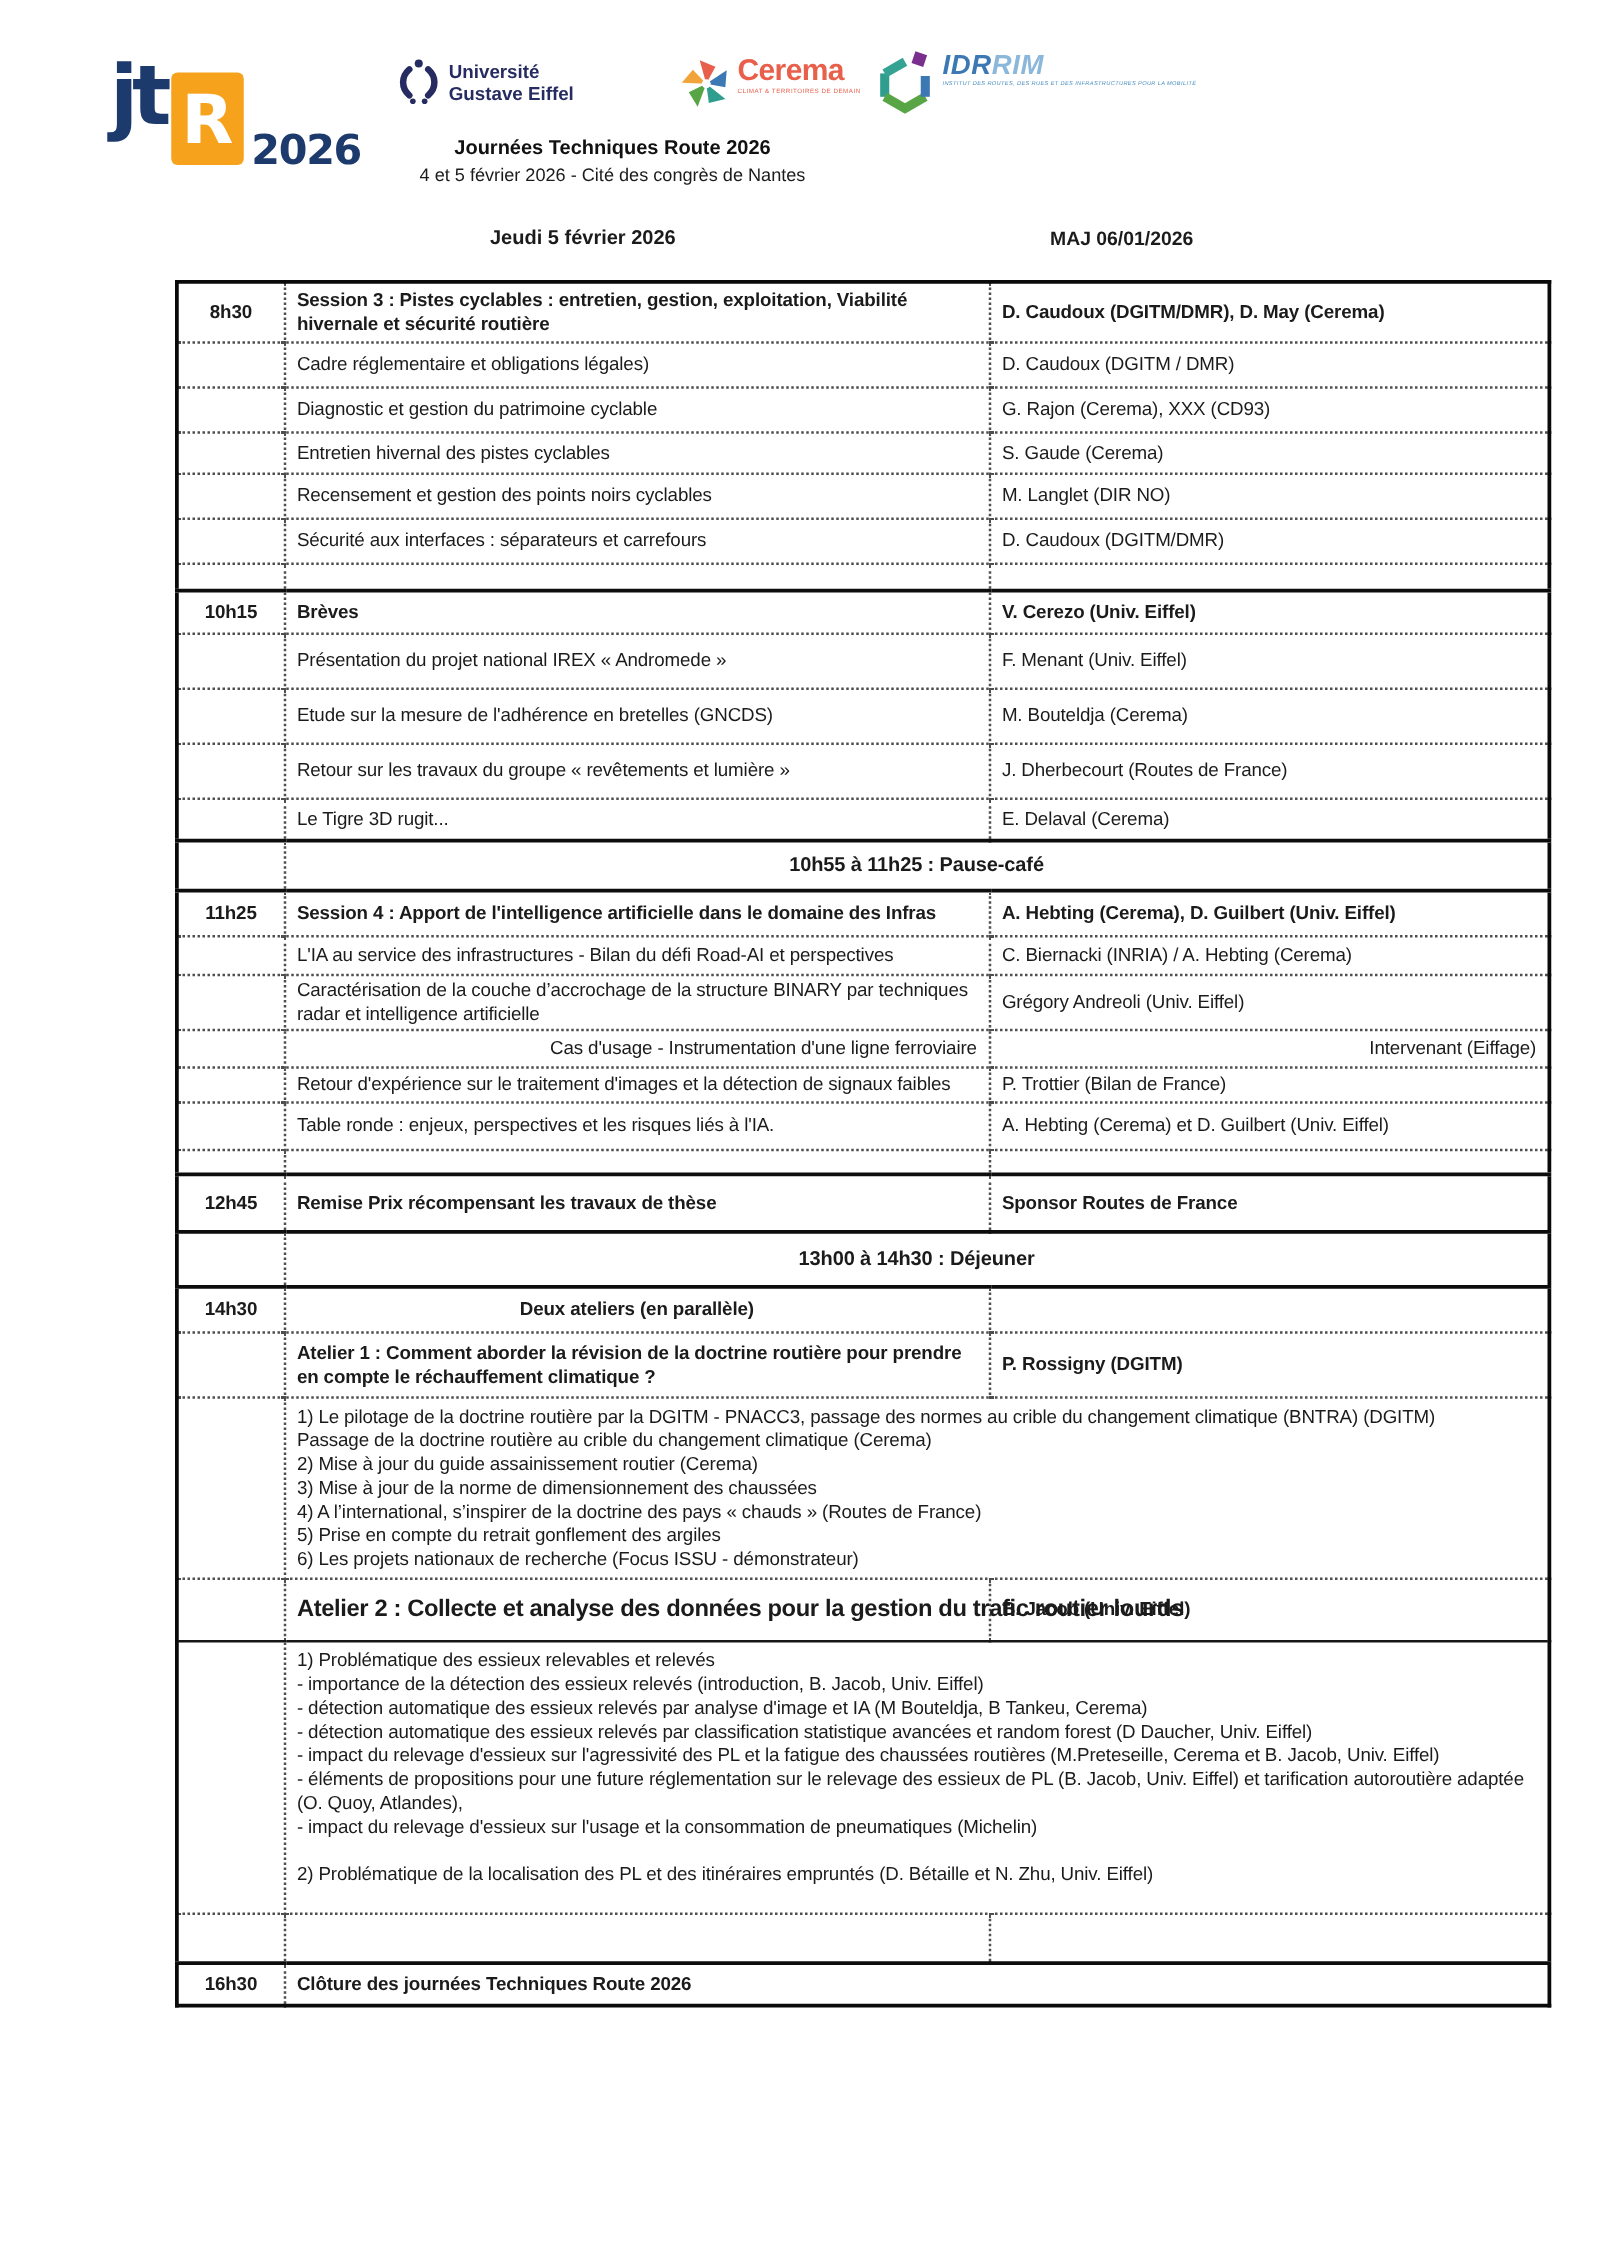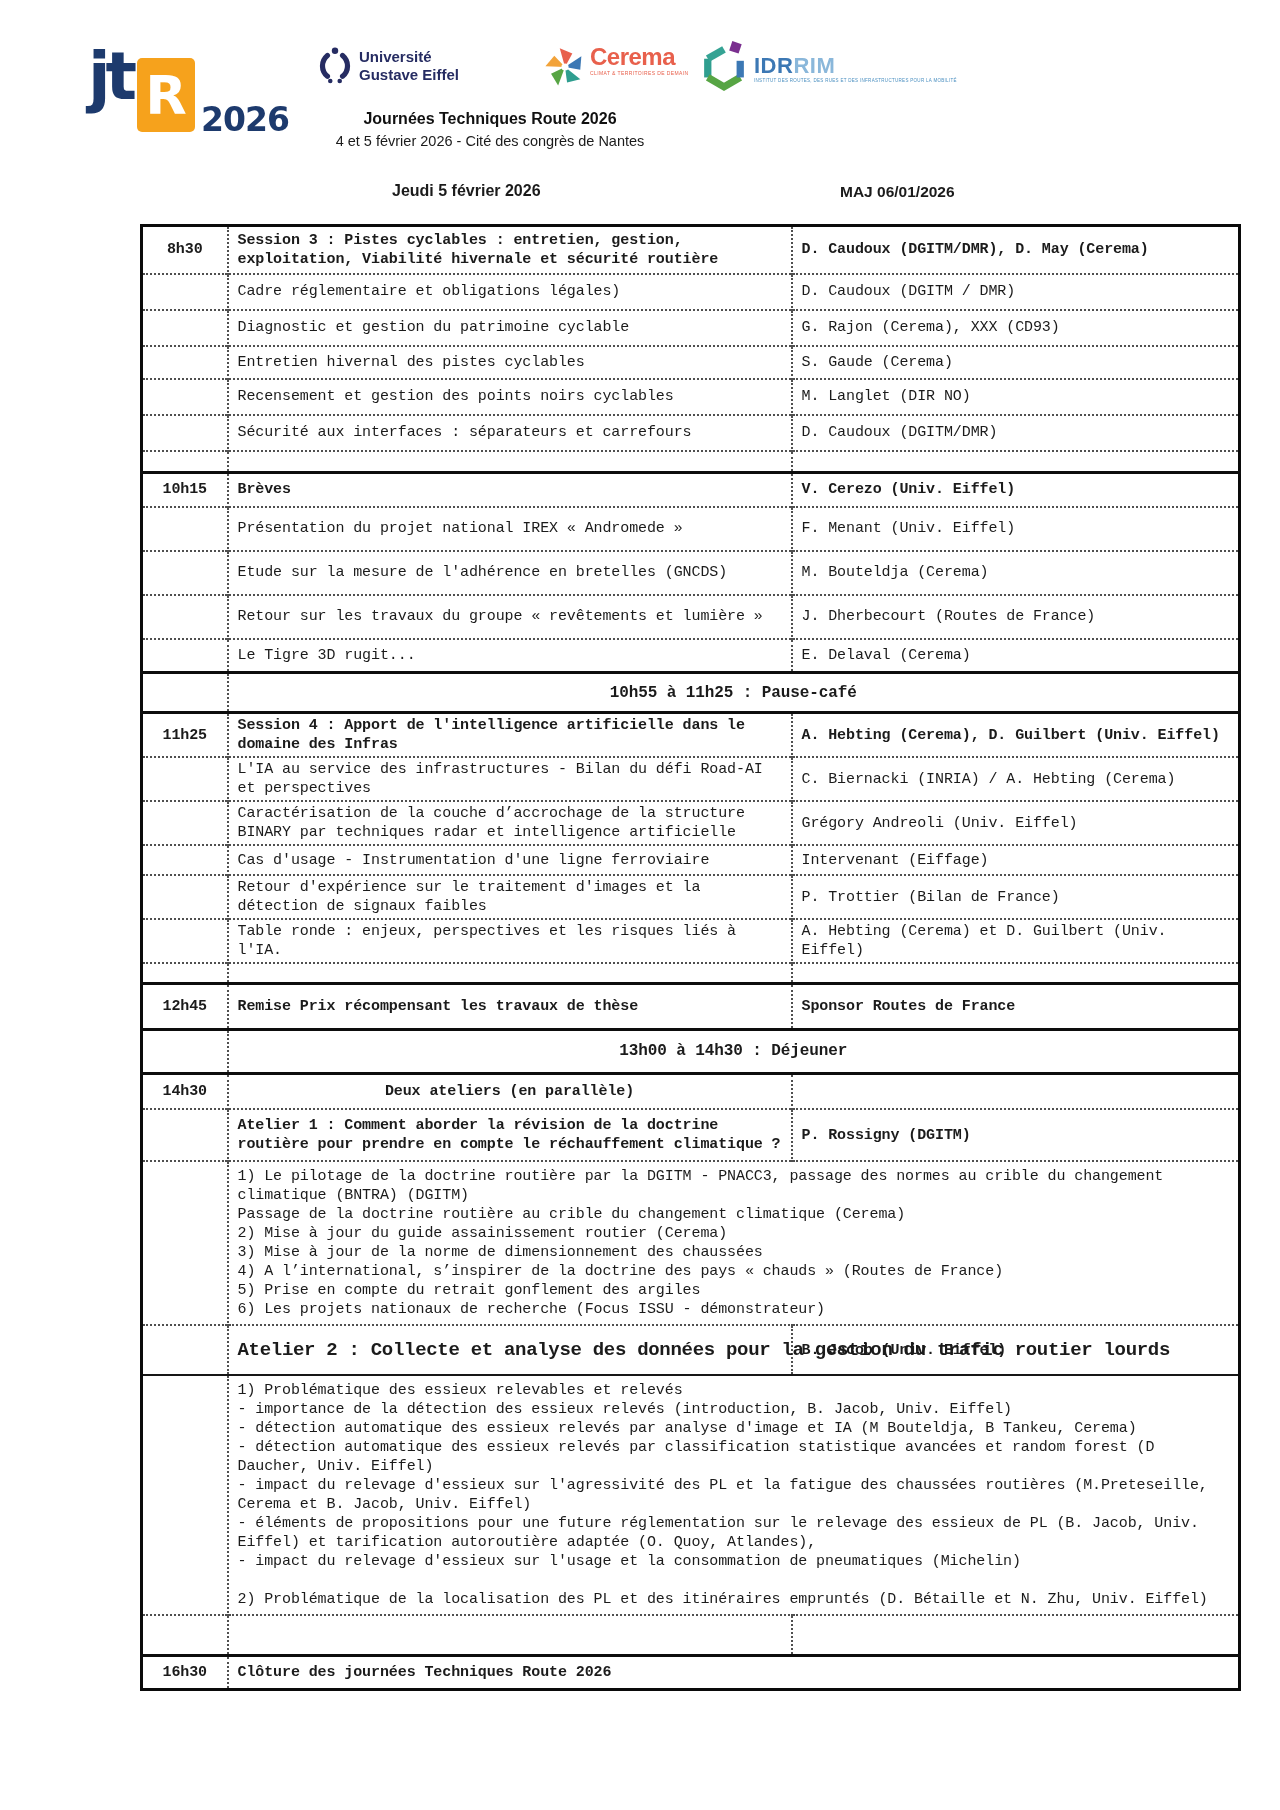--- a/index.html
+++ b/index.html
@@ -20,38 +20,38 @@
   .jtr-year{position:absolute;left:113px;top:52px;font-size:33px;font-weight:800;
     color:#1d3a6d;font-family:"DejaVu Sans",sans-serif;letter-spacing:-1px;}
 
   .uge{left:318px;top:44px;display:flex;align-items:center;gap:7px;}
   .uge-text{font-size:15px;font-weight:bold;color:#262c62;line-height:18px;}
 
   .cerema{left:544px;top:44px;display:flex;align-items:flex-start;gap:4px;}
   .cerema-name{font-size:24px;font-weight:bold;color:#e8604c;line-height:26px;letter-spacing:-0.5px;}
   .cerema-tag{font-size:5px;color:#e8604c;letter-spacing:0.4px;white-space:nowrap;}
 
-  .idrrim{left:700px;top:40px;display:flex;align-items:center;gap:6px;}
+  .idrrim{left:700px;top:40px;display:flex;gap:6px;font-style:italic;}
   .idrrim-name{font-size:22px;line-height:24px;font-weight:bold;letter-spacing:0.5px;}
   .idrrim-idr{color:#3c78b4;}
   .idrrim-rim{color:#8ab7da;}
   .idrrim-tag{font-size:4.5px;color:#4a8fc0;letter-spacing:0.3px;white-space:nowrap;}
 
   .conf-title{left:310px;top:110px;width:360px;text-align:center;
     font-size:16px;font-weight:bold;color:#111;}
   .conf-sub{left:290px;top:133px;width:400px;text-align:center;font-size:14.5px;color:#1b1b1b;}
   .day-head{left:392px;top:182px;font-size:16px;font-weight:bold;}
   .maj-date{left:840px;top:183px;font-size:15.5px;font-weight:bold;}
 
   
   table.sched{
     position:absolute;left:140px;top:224px;width:1098px;
     border-collapse:collapse;table-layout:fixed;
     border:3px solid #0a0a0a;
-    font-size:15px;letter-spacing:-0.1px;font-family:Liberation Mono, monospace;
+    font-size:15px;letter-spacing:-0.1px;
   }
   .sched td{
     border-top:2px dotted #4f4f4f;border-left:2px dotted #4f4f4f;
     vertical-align:middle;overflow:visible;
   }
   .sched tr.ts td{border-top:3px solid #0d0d0d;}
   .sched tr.ts2 td{border-top:2px solid #161616;}
   .sched col.c-time{width:86px;}
   .sched col.c-content{width:564px;}
   .sched col.c-speaker{width:448px;}
@@ -220,21 +220,21 @@
     <tr style="height:31px;">
       <td class="tm"></td>
       <td class="ct">L'IA au service des infrastructures - Bilan du défi Road-AI et perspectives</td>
       <td class="sp">C. Biernacki (INRIA) / A. Hebting (Cerema)</td>
     </tr>
     <tr style="height:44px;">
       <td class="tm"></td>
       <td class="ct">Caractérisation de la couche d’accrochage de la structure BINARY par techniques radar et intelligence artificielle</td>
       <td class="sp">Grégory Andreoli (Univ. Eiffel)</td>
     </tr>
-    <tr style="height:30px;">
+    <tr style="height:30px;text-align:right;">
       <td class="tm"></td>
       <td class="ct">Cas d'usage - Instrumentation d'une ligne ferroviaire</td>
       <td class="sp">Intervenant (Eiffage)</td>
     </tr>
     <tr style="height:28px;">
       <td class="tm"></td>
       <td class="ct">Retour d'expérience sur le traitement d'images et la détection de signaux faibles</td>
       <td class="sp">P. Trottier (Bilan de France)</td>
     </tr>
     <tr style="height:38px;">

